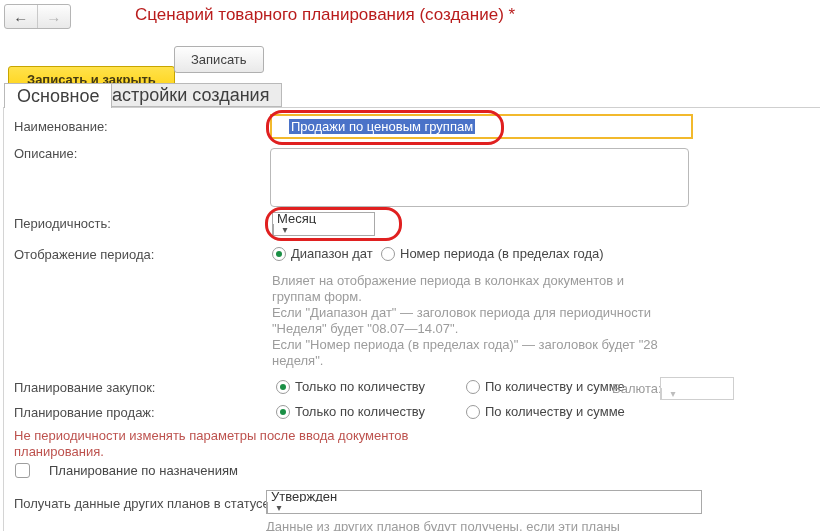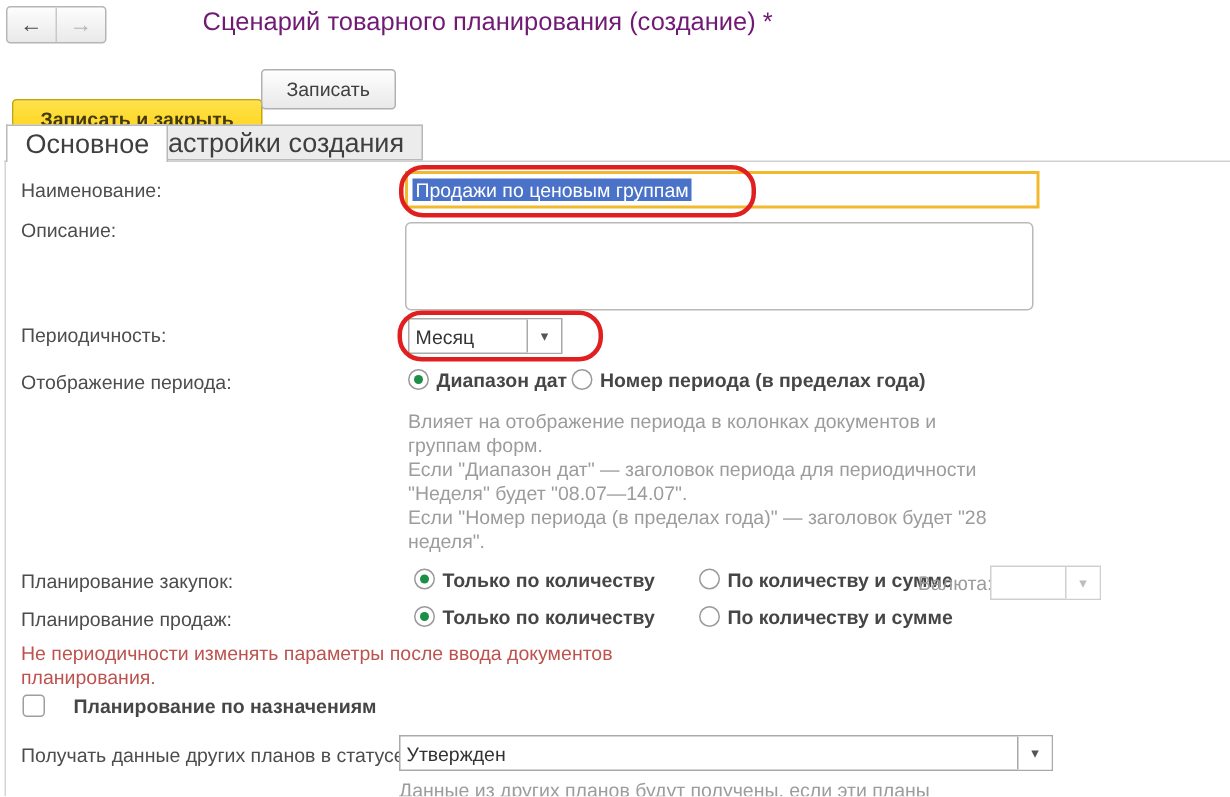--- a/index.html
+++ b/index.html
@@ -16,21 +16,21 @@
     left:4px; top:4px; width:67px; height:25px;
     border:1px solid #b5b5b5; border-radius:3px;
     background:linear-gradient(#fdfdfd,#e9e9e9);
     display:flex; overflow:hidden;
   }
   .navbtn { width:50%; display:flex; align-items:center; justify-content:center;
     font-size:15px; font-weight:bold; }
   .navbtn.back { color:#4a4a4a; border-right:1px solid #c9c9c9; }
   .navbtn.fwd { color:#b3b3b3; }
 
-  .wintitle { left:135px; top:5px; font-size:17px; color:#701a75; white-space:nowrap; }
+  .wintitle { left:135px; top:5px; font-size:17px; color:#b91c1c; white-space:nowrap; }
 
   
   .btn-primary {
     left:8px; top:46px; height:27px; padding:0 18px;
     background:linear-gradient(#ffe24b,#ffd214);
     border:1px solid #c7a500; border-radius:3px;
     font-weight:bold; color:#443a12; font-size:13px;
     display:flex; align-items:center;margin-top:20px;
   }
   .btn-secondary {
@@ -48,44 +48,44 @@
   .content-topline { left:3px; top:107px; right:0; height:1px; background:#cfcfcf; z-index:2; }
   .content-leftline { left:3px; top:107px; bottom:0; width:1px; background:#d4d4d4; }
 
   .lbl { left:14px; color:#4d4d4d; white-space:nowrap; }
   .gray { color:#9c9c9c; }
 
   
   .name-input {
     left:270px; top:114px; width:423px; height:25px;
     background:#fff; border:2px solid #f2b92c;
-    display:flex; align-items:center; padding-left:3px;
+    display:flex; align-items:center; padding-left:17px;
   }
   .selected-text { background:#4a72c8; color:#fff; padding:0 2px; white-space:nowrap; }
 
   .textarea {
     left:270px; top:148px; width:419px; height:59px;
     background:#fff; border:1px solid #b9b9b9; border-radius:4px;
   }
 
   
-  .combo { background:#fff; border:1px solid #a9a9a9; display:flex; }
+  .combo { background:#fff; border:1px solid #a9a9a9; display:flex;flex-direction:column; }
   .combo .val { flex:1; display:flex; align-items:center; padding-left:4px; color:#333; overflow:hidden; white-space:nowrap; }
   .combo .arrowbtn { width:23px; border-left:1px solid #a9a9a9;
     display:flex; align-items:center; justify-content:center;
     color:#555; font-size:10px; background:#fff; }
   .combo.disabled { border-color:#cfcfcf; }
   .combo.disabled .arrowbtn { border-left-color:#cfcfcf; color:#bdbdbd; }
 
   
   .radio { width:14px; height:14px; border:1px solid #9a9a9a; border-radius:50%;
     background:#fff; display:inline-flex; align-items:center; justify-content:center; }
   .radio.on::after { content:""; width:6px; height:6px; border-radius:50%; background:#1a8f45; }
   .checkbox { width:15px; height:15px; border:1px solid #9e9e9e; border-radius:3px; background:#fff; }
-  .optrow { display:flex; align-items:flex-start; gap:5px;font-weight:bold; }
+  .optrow { display:flex; align-items:flex-end; gap:5px; }
   .optlabel { color:#464646; white-space:nowrap; }
 
   .helpline { white-space:nowrap; color:#9c9c9c; line-height:16px; }
   .warnline { color:#bd524e; line-height:16px; white-space:nowrap; }
 
   
   .red-oval { border:3px solid #e02020; border-radius:16px; background:transparent; z-index:5; }
 </style>
 </head>
 <body>

